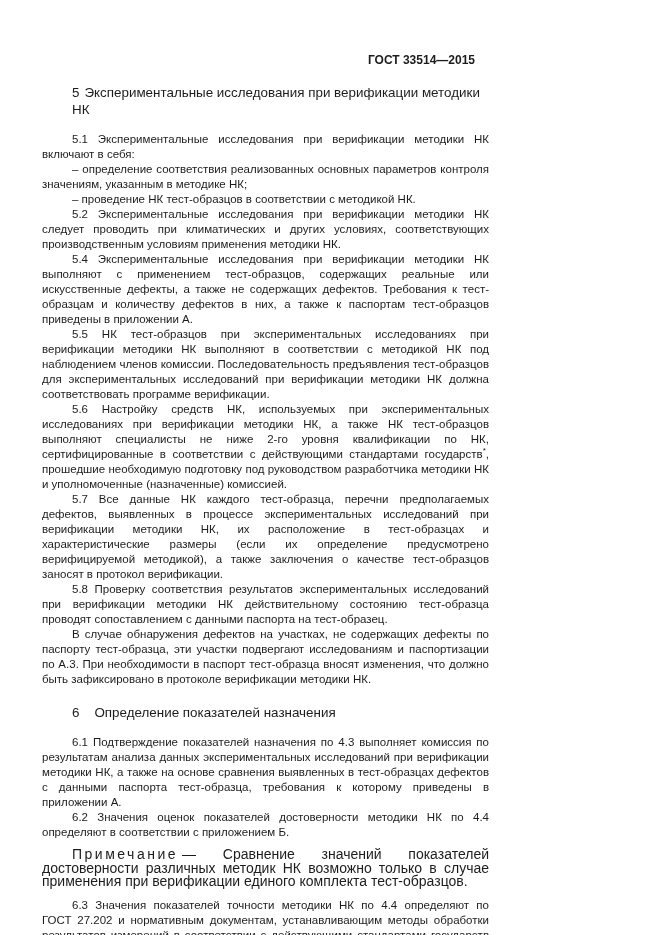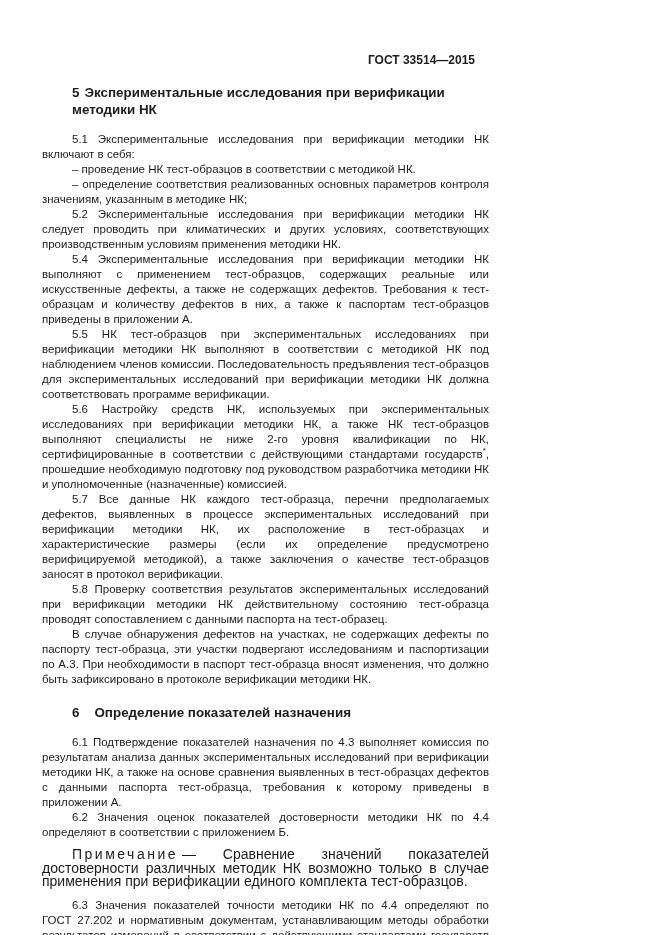--- a/index.html
+++ b/index.html
@@ -17,21 +17,21 @@
   .doc-header {
     text-align: right;
     padding-right: 14px;
     font-weight: bold;
     font-size: 12px;
     line-height: 14px;
   }
   h1.sec-h {
     font-size: 13.4px;
     line-height: 17px;
-    font-weight: bold;
+    font-weight: normal;
     margin: 17px 0 14px 0;
     padding-left: 30px;
   }
   h1.sec-h .num5 { margin-right: 5px; }
   h1.sec-h .num6 { margin-right: 15px; }
   p.body-p {
     margin: 0;
     text-align: justify;
     text-indent: 30px;
   }
@@ -64,22 +64,22 @@
 
 <div class="page">
 
   <div class="doc-header">ГОСТ 33514—2015</div>
 
   <h1 class="sec-h">
     <span class="num5">5</span><span>Экспериментальные исследования при верификации методики НК</span>
   </h1>
 
   <p class="body-p">5.1 Экспериментальные исследования при верификации методики НК включают в себя:</p>
+  <p class="body-p">– определение соответствия реализованных основных параметров контроля значениям, указанным в методике НК;</p>
   <p class="body-p">– проведение НК тест-образцов в соответствии с методикой НК.</p>
-  <p class="body-p">– определение соответствия реализованных основных параметров контроля значениям, указанным в методике НК;</p>
   <p class="body-p">5.2 Экспериментальные исследования при верификации методики НК следует проводить при климатических и других условиях, соответствующих производственным условиям применения методики НК.</p>
   <p class="body-p">5.4 Экспериментальные исследования при верификации методики НК выполняют с применением тест-образцов, содержащих реальные или искусственные дефекты, а также не содержащих дефектов. Требования к тест-образцам и количеству дефектов в них, а также к паспортам тест-образцов приведены в приложении А.</p>
   <p class="body-p">5.5 НК тест-образцов при экспериментальных исследованиях при верификации методики НК выполняют в соответствии с методикой НК под наблюдением членов комиссии. Последовательность предъявления тест-образцов для экспериментальных исследований при верификации методики НК должна соответствовать программе верификации.</p>
   <p class="body-p"><span>5.6 Настройку средств НК, используемых при экспериментальных исследованиях при верификации методики НК, а также НК тест-образцов выполняют специалисты не ниже 2-го уровня квалификации по НК, сертифицированные в соответствии с действующими стандартами государств</span><sup>*</sup><span>, прошедшие необходимую подготовку под руководством разработчика методики НК и уполномоченные (назначенные) комиссией.</span></p>
   <p class="body-p">5.7 Все данные НК каждого тест-образца, перечни предполагаемых дефектов, выявленных в процессе экспериментальных исследований при верификации методики НК, их расположение в тест-образцах и характеристические размеры (если их определение предусмотрено верифицируемой методикой), а также заключения о качестве тест-образцов заносят в протокол верификации.</p>
   <p class="body-p">5.8 Проверку соответствия результатов экспериментальных исследований при верификации методики НК действительному состоянию тест-образца проводят сопоставлением с данными паспорта на тест-образец.</p>
   <p class="body-p">В случае обнаружения дефектов на участках, не содержащих дефекты по паспорту тест-образца, эти участки подвергают исследованиям и паспортизации по А.3. При необходимости в паспорт тест-образца вносят изменения, что должно быть зафиксировано в протоколе верификации методики НК.</p>
 
   <h1 class="sec-h">
     <span class="num6">6</span><span>Определение показателей назначения</span>

